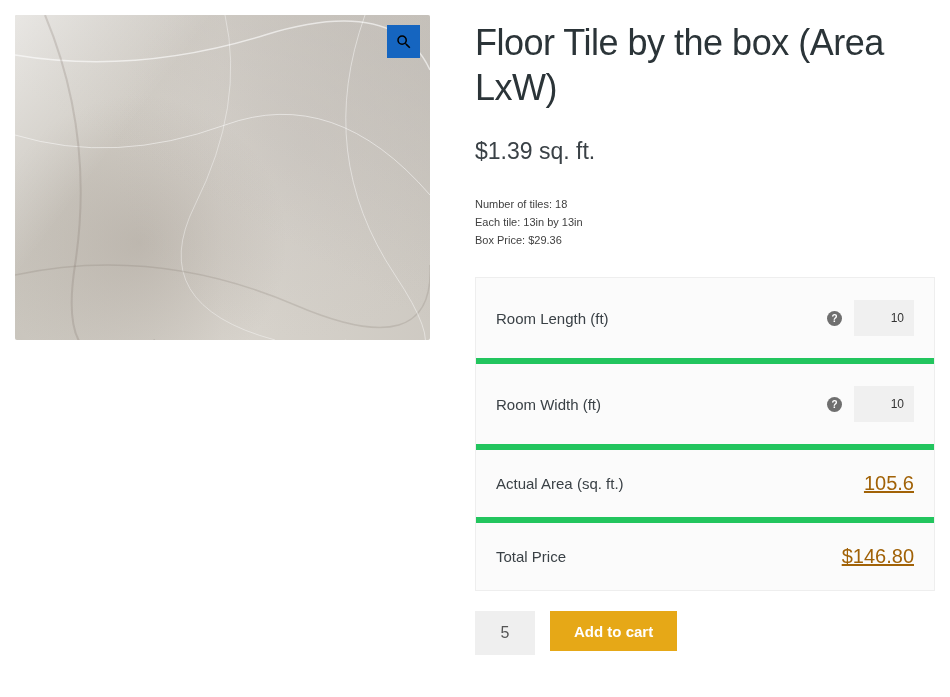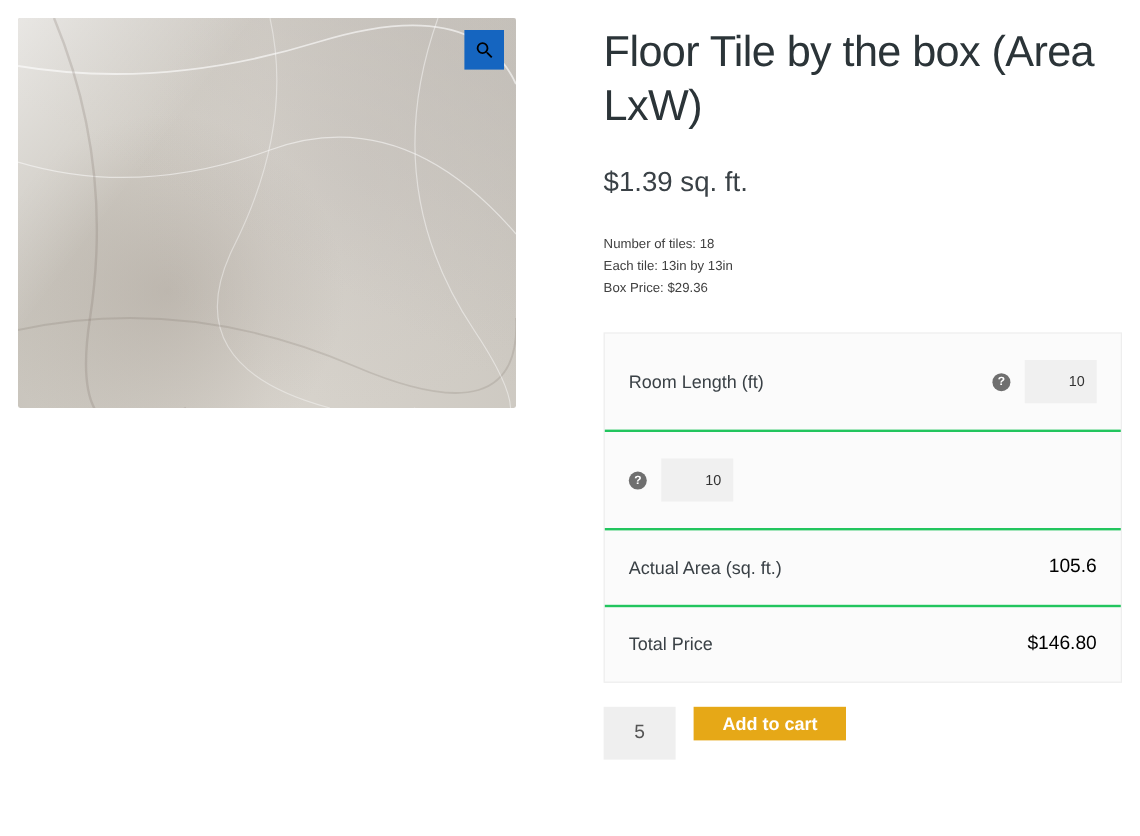--- a/index.html
+++ b/index.html
@@ -49,21 +49,20 @@
     background: #1565C0;
     display: flex;
     align-items: center;
     justify-content: center;
     cursor: pointer;
   }
   .zoom-btn svg { width: 18px; height: 18px; fill: #000; }
   .right-col {
     flex: 1;
     padding-top: 5px;
-    margin-left: 28px;
   }
   .title {
     font-size: 36px;
     font-weight: 400;
     color: #2b3438;
     line-height: 1.25;
     margin-bottom: 28px;
     letter-spacing: -0.5px;
   }
   .price {
@@ -79,21 +78,21 @@
   }
   .meta sup { font-size: 0.7em; }
   .form-box {
     background: #fbfbfb;
     border: 1px solid #eee;
   }
   .form-row {
     display: flex;
     align-items: center;
     padding: 22px 20px;
-    border-bottom: 2px solid #22c55e;
+    border-bottom: 6px solid #22c55e;
     font-size: 15px;
     color: #3a4146;
   }
   .form-row:last-child { border-bottom: none; }
   .form-row .label { flex: 1; }
   .help-icon {
     width: 15px; height: 15px;
     border-radius: 50%;
     background: #6f6f6f;
     color: #fff;
@@ -110,22 +109,23 @@
     height: 36px;
     background: #f0f0f0;
     border: none;
     text-align: right;
     padding: 0 10px;
     font-size: 12px;
     color: #333;
     font-family: inherit;
   }
   .value-right {
-    font-size: 16px;
-    color: #000000;
+    font-size: 20px;
+    color: #a16207;
+    text-decoration: underline;
   }
   .cart-row {
     display: flex;
     gap: 15px;
     margin-top: 20px;
     align-items: stretch;
   }
   .qty-input {
     width: 60px;
     height: 44px;
@@ -136,21 +136,21 @@
     color: #555;
     font-family: inherit;
   }
   .add-cart-btn {
     background: #E6A817;
     color: #fff;
     border: none;
     font-size: 15px;
     font-weight: 600;
     padding: 0 24px;
-    height: 28px;
+    height: 40px;
     cursor: pointer;
     font-family: inherit;
   }
 </style>
 </head>
 <body>
 
 <div class="container">
 
   <div class="left-col">
@@ -191,20 +191,21 @@
       </div>
     </div>
 
     <div class="form-box">
       <div class="form-row">
         <span class="label">Room Length (ft)</span>
         <span class="help-icon">?</span>
         <input class="num-input" type="text" value="10" style="">
       </div>
       <div class="form-row">
+        <span class="label">Room Width (ft)</span>
         <span class="help-icon">?</span>
         <input class="num-input" type="text" value="10" style="">
       </div>
       <div class="form-row">
         <span class="label">Actual Area (sq. ft.)</span>
         <span class="value-right">105.6</span>
       </div>
       <div class="form-row">
         <span class="label">Total Price</span>
         <span class="value-right">$146.80</span>

